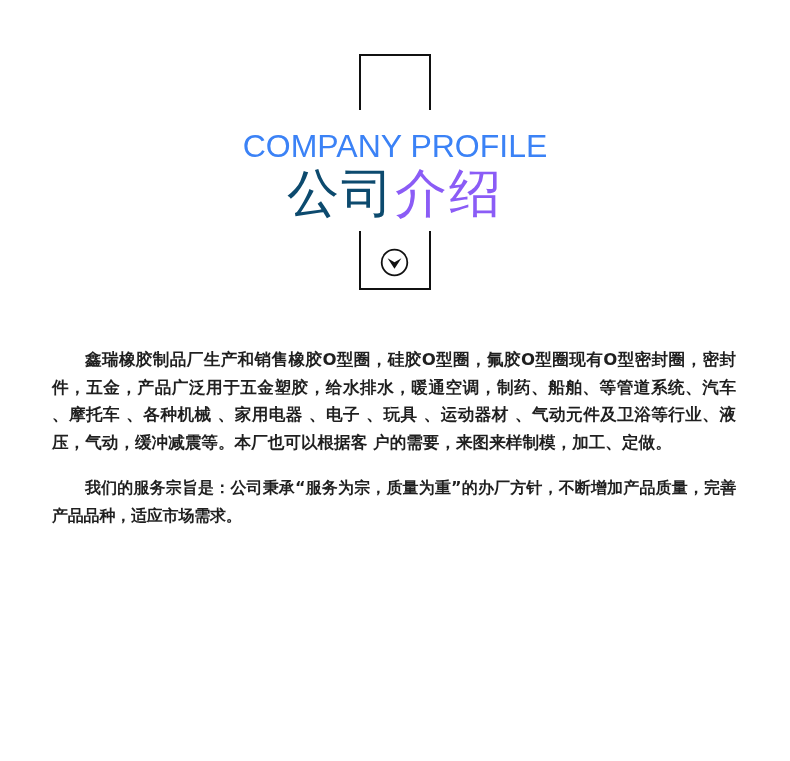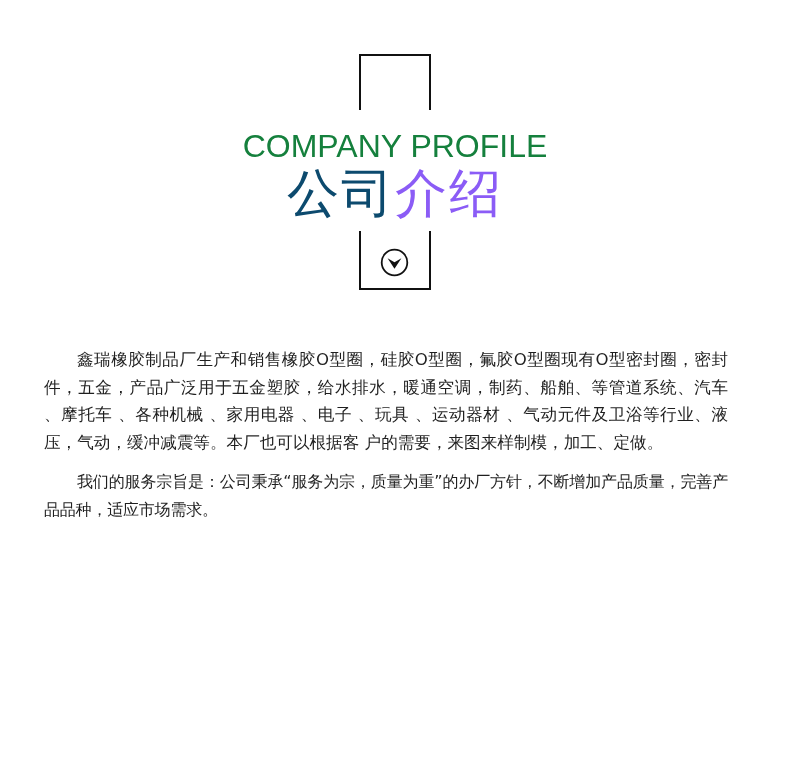--- a/index.html
+++ b/index.html
@@ -46,21 +46,21 @@
       cursor: pointer;
     }
     .subtitle-en {
       position: absolute;
       left: 0;
       width: 790px;
       top: 126px;
       text-align: center;
       font-family: "Liberation Sans", "DejaVu Sans", sans-serif;
       font-size: 32px;
-      color: #15803d;
+      color: #3b82f6;
       letter-spacing: 0px;
       line-height: 40px;
     }
     .title-cn {
       position: absolute;
       left: 0;
       width: 790px;
       top: 162px;
       text-align: center;
       font-size: 52px;
@@ -71,34 +71,35 @@
       color: #0c4a6e;
       font-weight: 300;
     }
     .title-cn .t2 {
       color: #8b5cf6;
       font-weight: normal;
       text-align: right;
     }
     .content {
       position: absolute;
-      left: 44px;
+      left: 52px;
       top: 346px;
       width: 684px;
       font-size: 16.6px;
       line-height: 27.6px;
       color: #1f1f1f;
       text-align: justify;
+      font-weight: bold;
     }
     .content p {
       margin: 0;
       text-indent: 33px;
     }
     .content p.last {
-      margin-top: 12px;
+      margin-top: 18px;
       font-size: 16px;
       letter-spacing: -0.2px;
       line-height: 28px;
     }
   </style>
 </head>
 <body>
 
 <div class="frame-top"></div>
 

